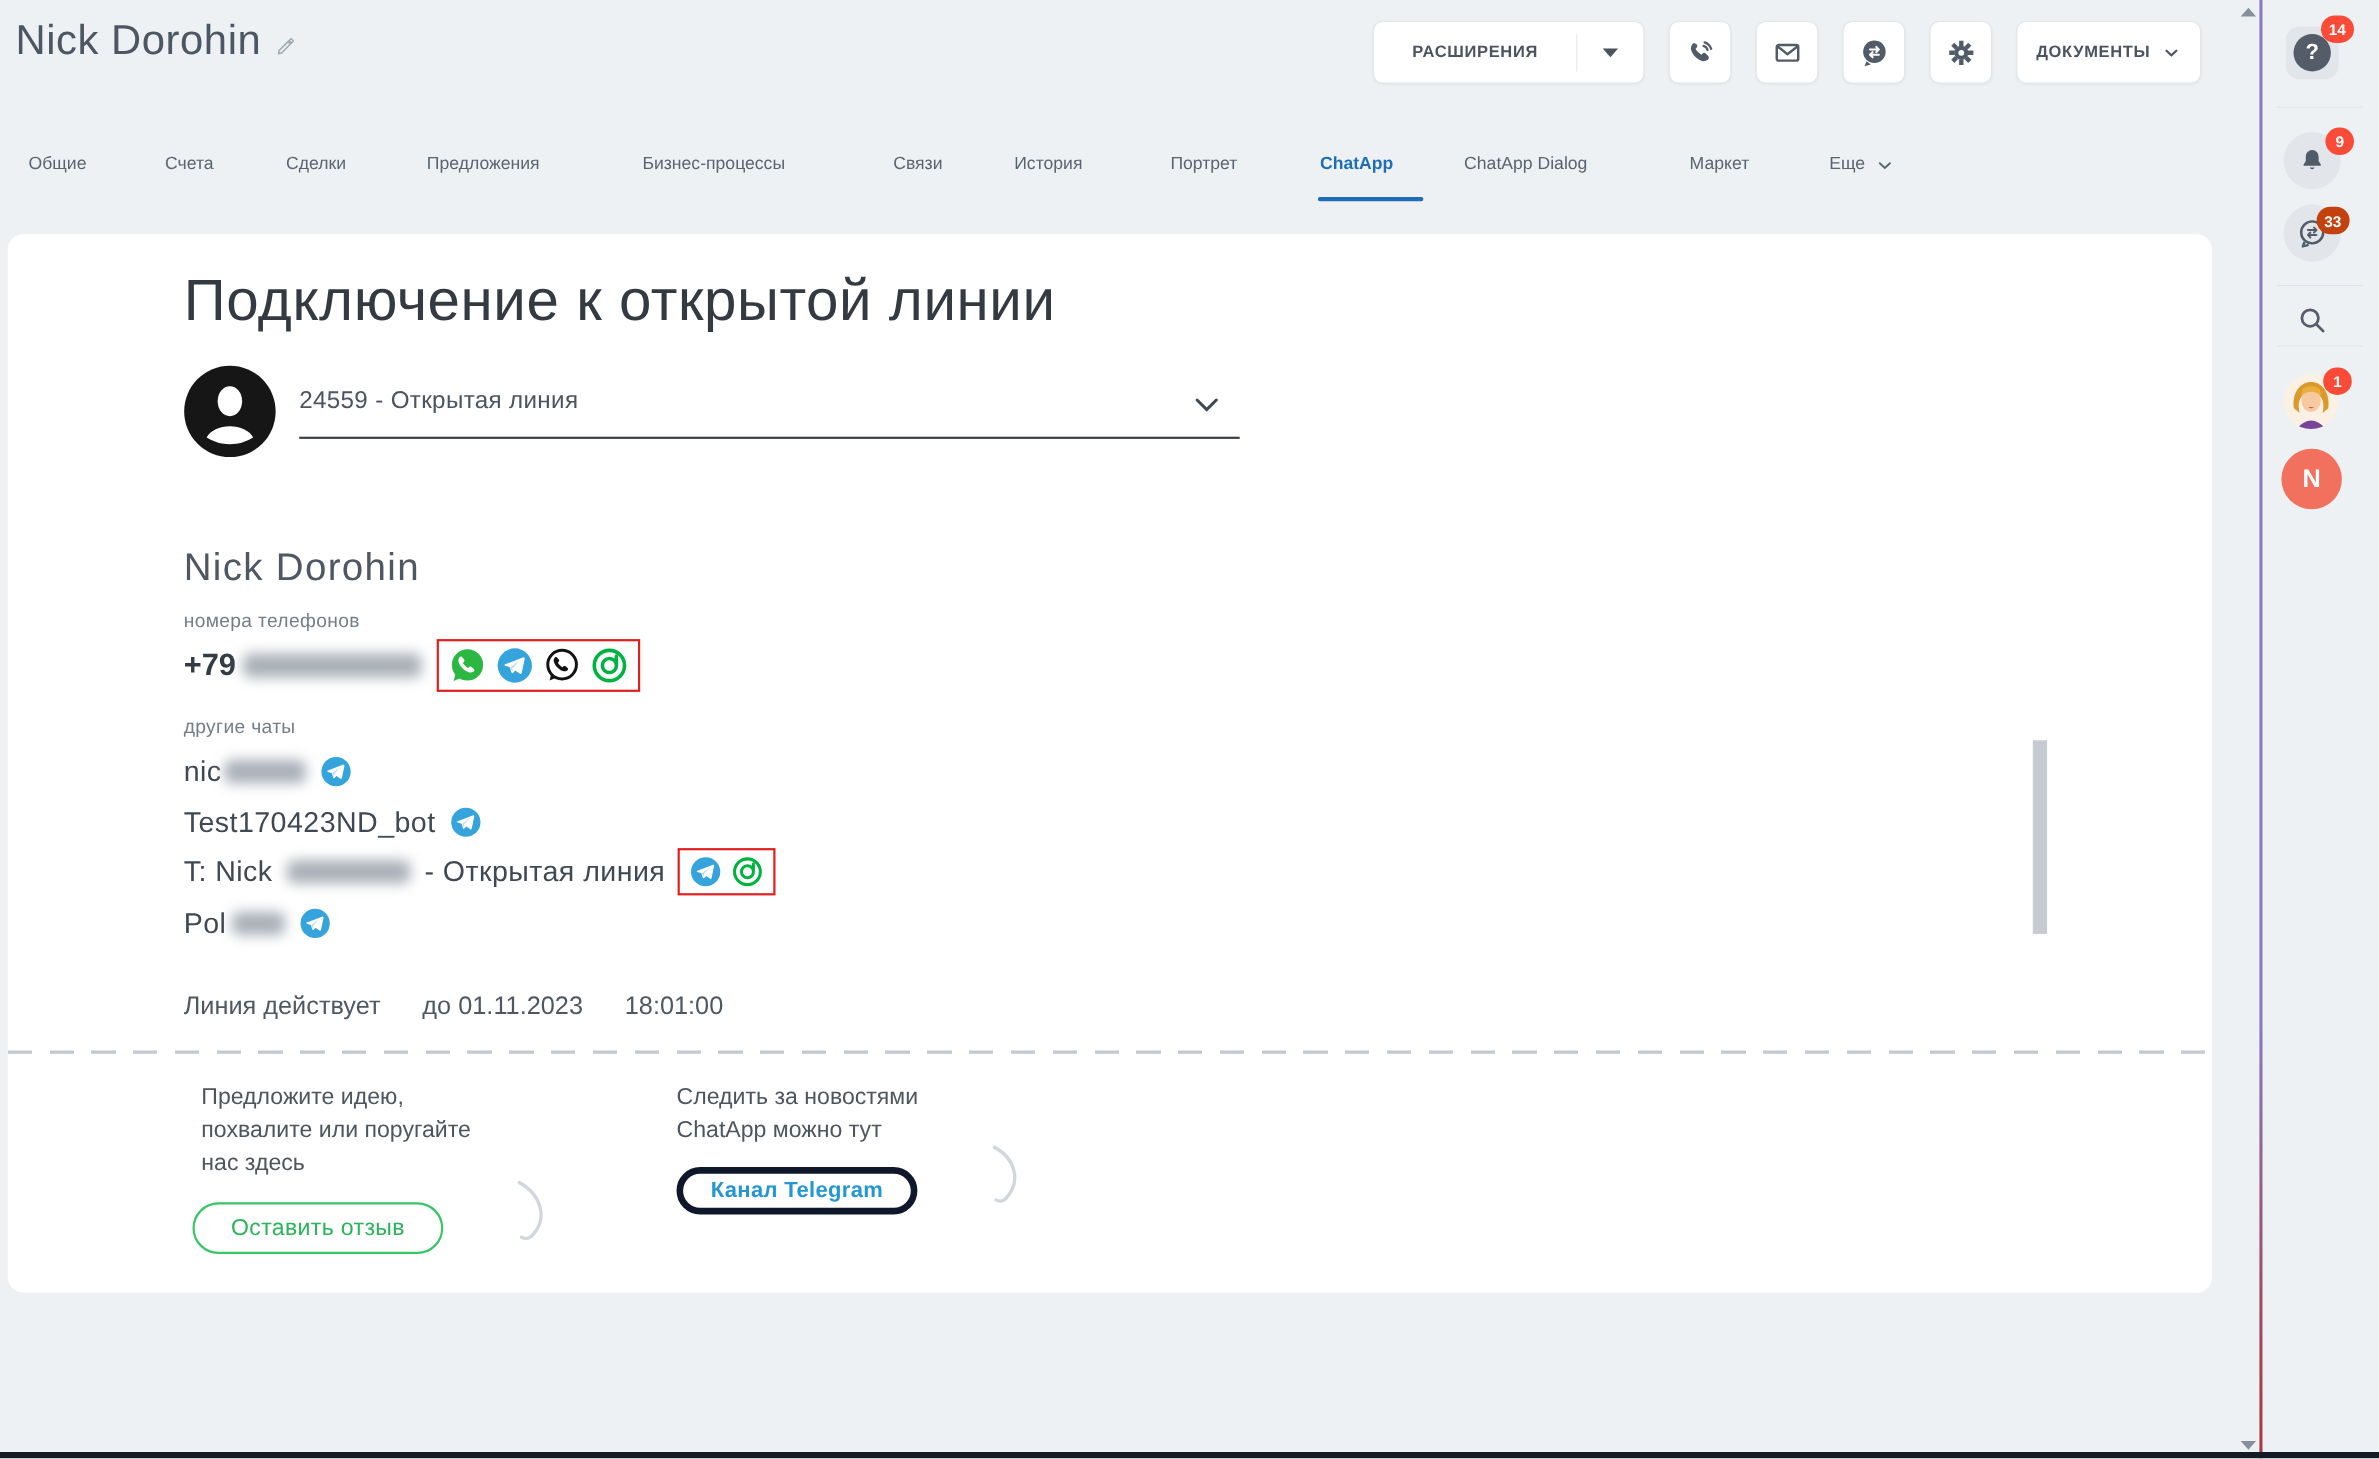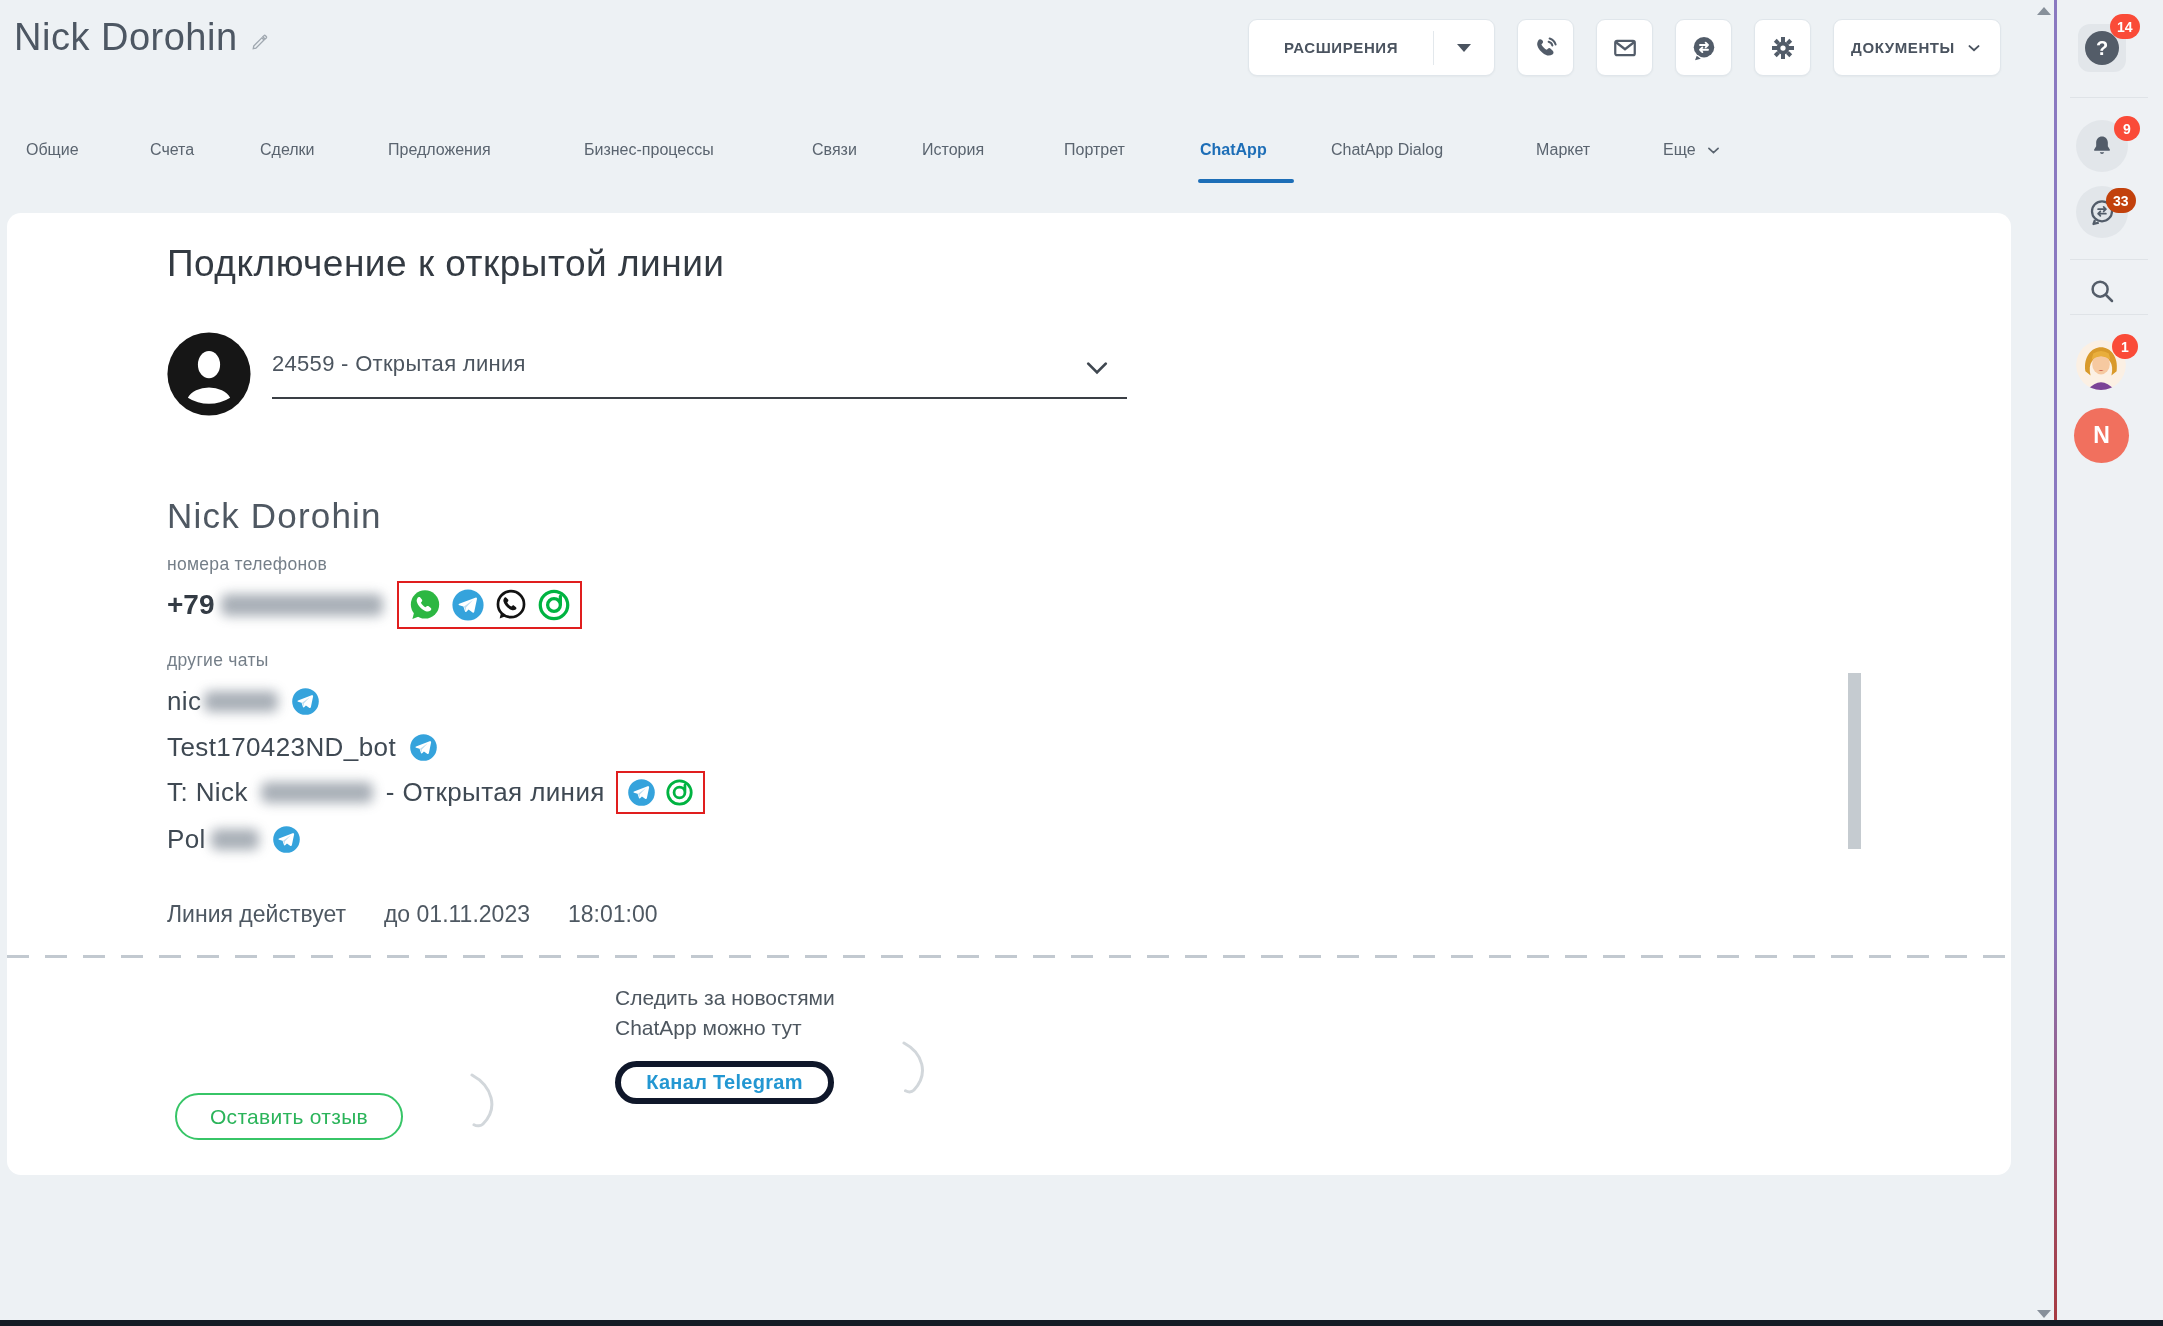--- a/index.html
+++ b/index.html
@@ -24,21 +24,21 @@
   .btn-docs{width:168px;gap:10px;}
 
   
   .tab{position:absolute;top:141px;font-size:16px;color:#5a646f;white-space:nowrap;cursor:pointer;}
   .tab.active{font-weight:700;}
   .tab-underline{position:absolute;left:1198px;top:179px;width:96px;height:4px;border-radius:2px;}
   .tab-more{display:flex;align-items:center;gap:9px;}
 
   
   .card{position:absolute;left:7px;top:213px;width:2004px;height:962px;background:#fff;border-radius:14px;}
-  .card-heading{position:absolute;left:160px;top:30px;font-size:37px;font-weight:300;color:#333a42;letter-spacing:.5px;}
+  .card-heading{position:absolute;left:160px;top:30px;font-size:53px;font-weight:300;color:#333a42;letter-spacing:.5px;}
 
   .line-avatar{position:absolute;left:159px;top:118px;width:86px;height:86px;}
   .line-select{position:absolute;left:265px;top:138px;width:863px;height:48px;cursor:pointer;}
   .line-select .value{font-size:22px;font-weight:300;color:#4c555f;letter-spacing:.3px;}
   .line-select .underline{position:absolute;left:0;top:46px;width:855px;height:2px;background:#3a3f45;}
   .line-select .chev{position:absolute;left:810px;top:2px;width:30px;height:30px;}
 
   .contact-name{position:absolute;left:160px;top:283px;font-size:35px;color:#4f5862;letter-spacing:1.2px;}
   .field-label{position:absolute;left:160px;font-size:17.5px;color:#747e88;letter-spacing:.3px;}
   .phones-label{top:341px;}
@@ -295,20 +295,25 @@
     </div>
 
     <div class="status-row">
       <span>Линия действует</span>
       <span>до 01.11.2023</span>
       <span>18:01:00</span>
     </div>
 
     <div class="dashed-divider"></div>
 
+    <div class="fb-text fb-left">
+      <div>Предложите идею,</div>
+      <div>похвалите или поругайте</div>
+      <div>нас здесь</div>
+    </div>
     <div class="pill pill-green" style="color: rgb(43, 180, 90);">Оставить отзыв</div>
     <svg class="curve curve-left" width="36" height="58" viewBox="0 0 36 58">
       <path d="M5 2c20 11 27 33 11 49c-2 2-6 2.5-9 .8" fill="none" stroke="#d2d7db" stroke-width="3" stroke-linecap="round"></path>
     </svg>
 
     <div class="fb-text fb-right">
       <div>Следить за новостями</div>
       <div>ChatApp можно тут</div>
     </div>
     <div class="pill pill-blue" style="color: rgb(35, 151, 210);">Канал Telegram</div>

